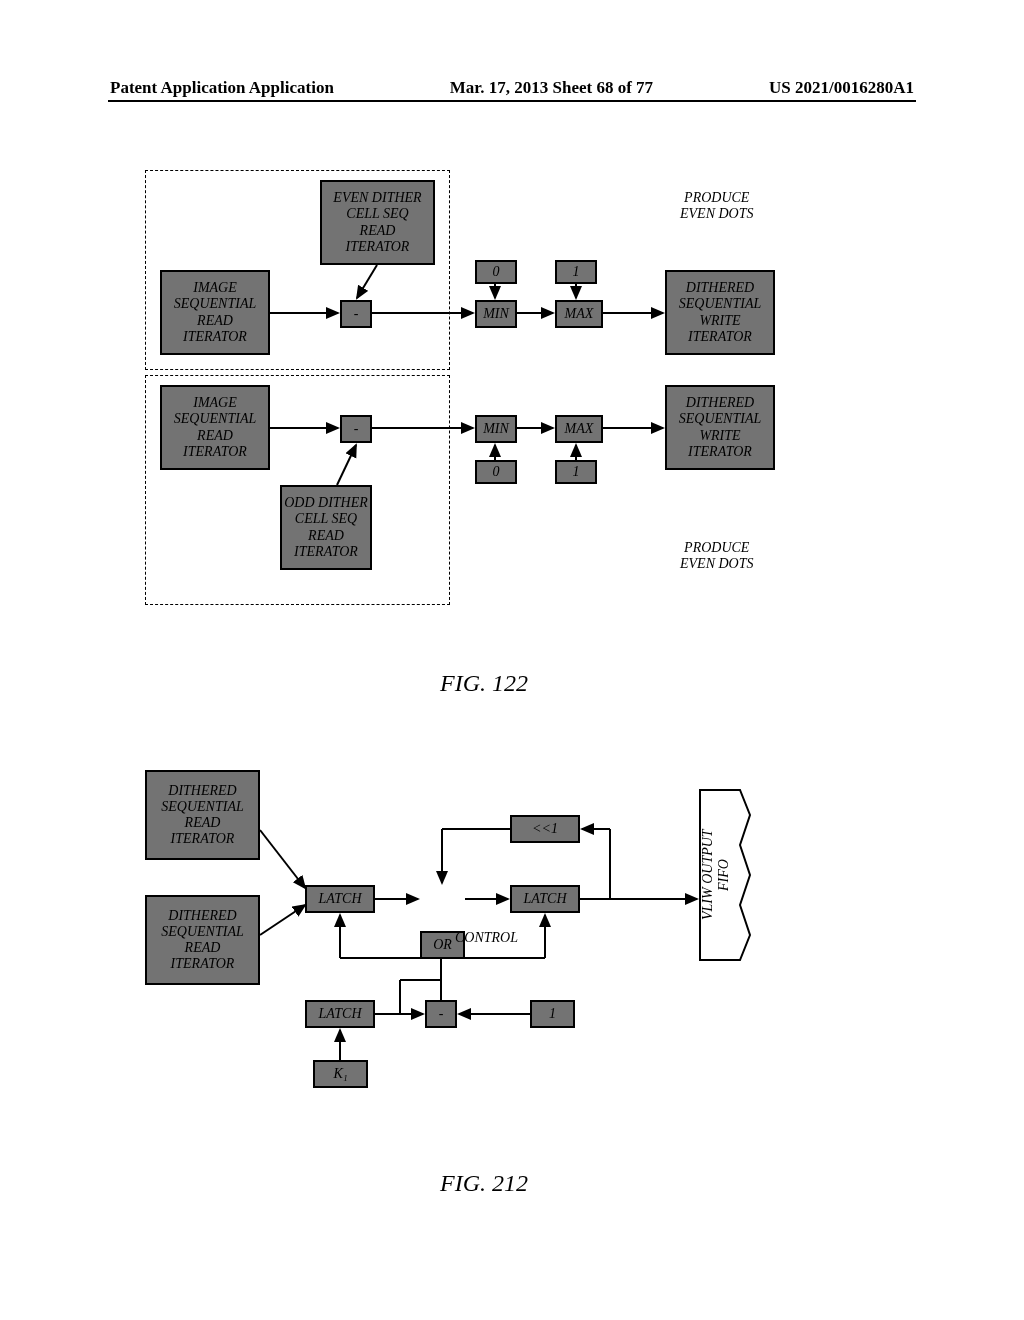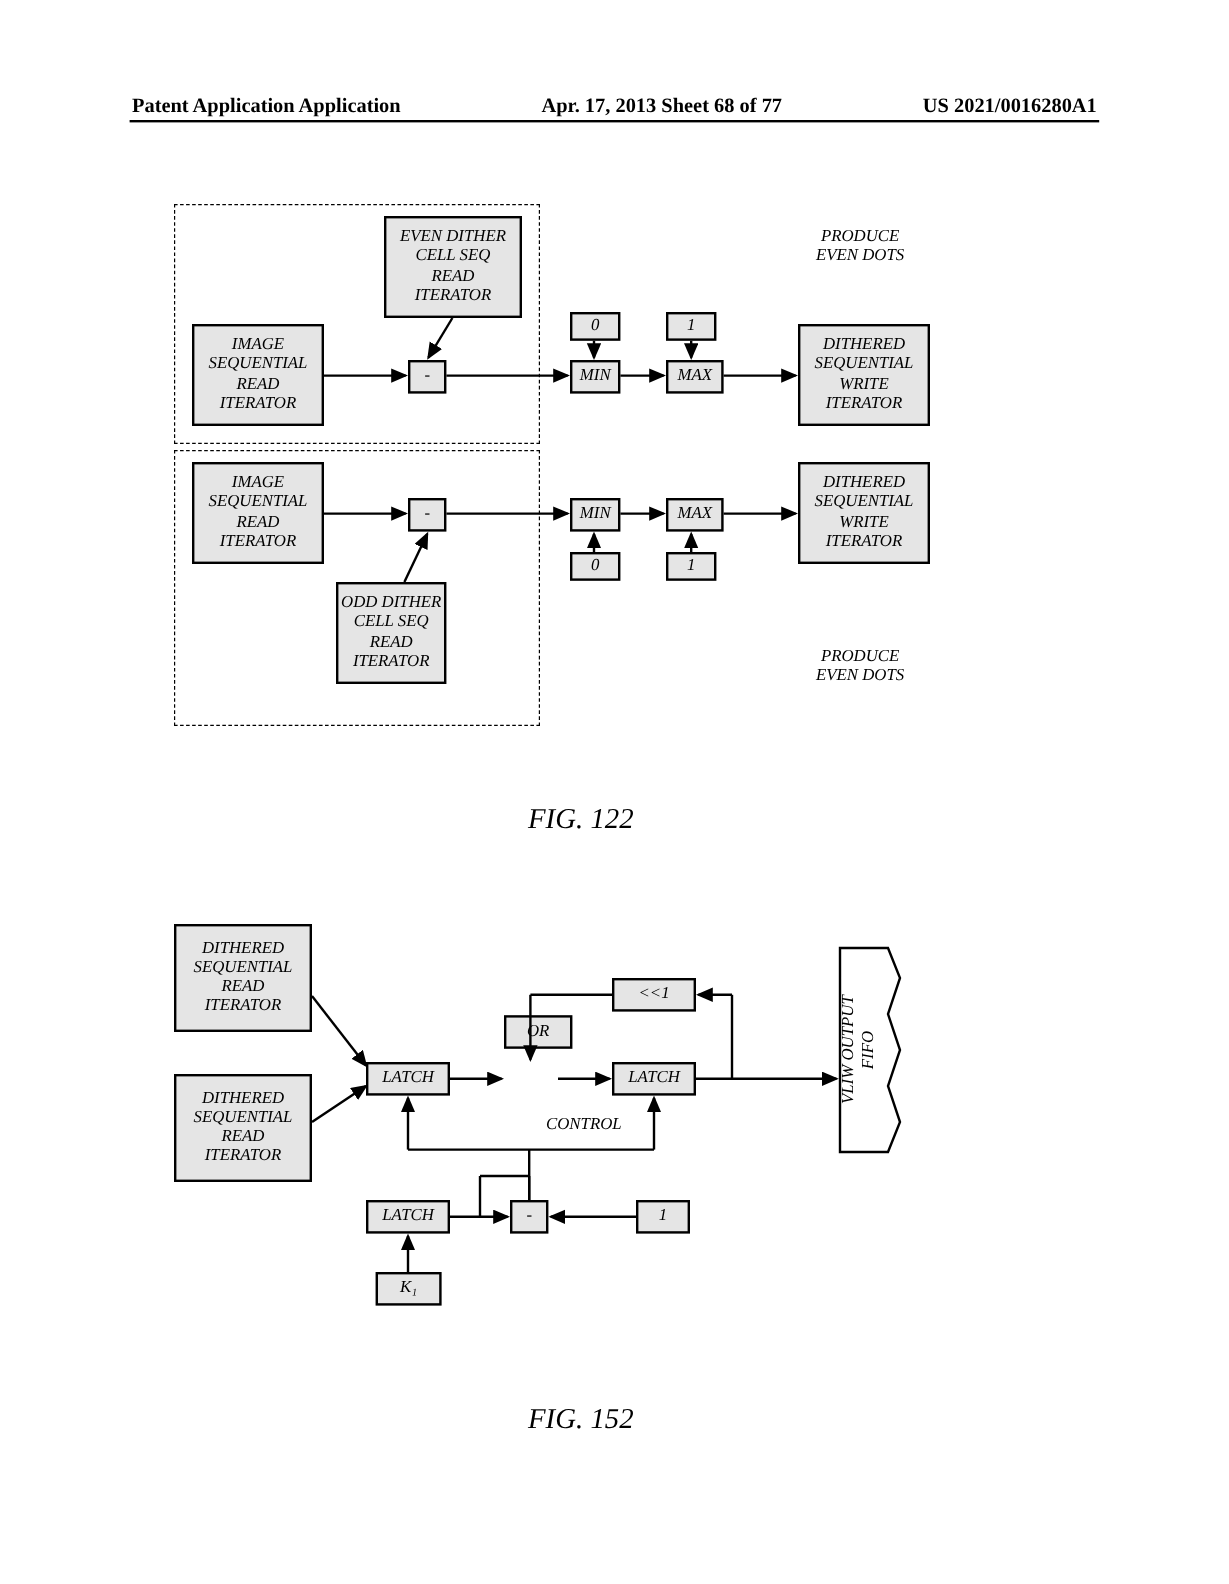--- a/index.html
+++ b/index.html
@@ -43,21 +43,21 @@
     position: absolute;
     border: 2px solid #000;
     display: flex;
     align-items: center;
     justify-content: center;
     text-align: center;
     font-family: 'Comic Sans MS', cursive;
     font-style: italic;
     font-size: 14px;
     line-height: 1.15;
-    background: #e5e5e5;
+    background: #737373;
   }
   .small { font-size: 14px; }
   .label {
     position: absolute;
     font-family: 'Comic Sans MS', cursive;
     font-style: italic;
     font-size: 14px;
     text-align: center;
     line-height: 1.15;
   }
@@ -65,21 +65,21 @@
     position: absolute;
     border: 1.5px dashed #000;
   }
   svg.ov { position: absolute; top:0; left:0; pointer-events:none; }
 </style>
 </head>
 <body>
 
 <div class="header">
   <span>Patent Application Application</span>
-  <span>Apr. 17, 2013  Sheet 68 of 77</span>
+  <span>Mar. 17, 2013  Sheet 68 of 77</span>
   <span class="right">US 2021/0016280A1</span>
 </div>
 <div class="rule"></div>
 
 <div class="dashbox" style="top:170px; left:145px; width:305px; height:200px;"></div>
 
 <div class="dashbox" style="top:375px; left:145px; width:305px; height:230px;"></div>
 
 <div class="box" style="top:180px; left:320px; width:115px; height:85px; white-space:pre-line;">EVEN DITHER
 CELL SEQ
@@ -150,38 +150,38 @@
 <div class="box" style="top:770px; left:145px; width:115px; height:90px; white-space:pre-line;">DITHERED
 SEQUENTIAL
 READ
 ITERATOR</div>
 <div class="box" style="top:895px; left:145px; width:115px; height:90px; white-space:pre-line;">DITHERED
 SEQUENTIAL
 READ
 ITERATOR</div>
 
 <div class="box small" style="top:885px; left:305px; width:70px; height:28px;">LATCH</div>
-<div class="box small" style="top:846px; left:420px; width:57px; height:28px;">OR</div>
+<div class="box small" style="top:931px; left:420px; width:45px; height:28px;">OR</div>
 <div class="box small" style="top:885px; left:510px; width:70px; height:28px;">LATCH</div>
 <div class="box small" style="top:815px; left:510px; width:70px; height:28px;">&lt;&lt;1</div>
 
 <div class="label" style="top:930px; left:455px;">CONTROL</div>
 
 <div class="box small" style="top:1000px; left:305px; width:70px; height:28px;">LATCH</div>
 <div class="box small" style="top:1000px; left:425px; width:32px; height:28px;">-</div>
 <div class="box small" style="top:1000px; left:530px; width:45px; height:28px;">1</div>
 <div class="box small" style="top:1060px; left:313px; width:55px; height:28px;">K₁</div>
 
 <svg class="ov" width="1024" height="1320" style="top:0;">
   <path d="M700,790 L740,790 L750,815 L740,845 L750,875 L740,905 L750,935 L740,960 L700,960 Z" fill="none" stroke="#000" stroke-width="2"></path>
 </svg>
 <div class="label" style="top:795px; left:700px; width:20px; height:160px; writing-mode:vertical-rl; transform:rotate(180deg); text-align:center; white-space:pre-line;">VLIW OUTPUT
 FIFO</div>
 
-<div class="fig" id="fig123">FIG. 152</div>
+<div class="fig" id="fig123">FIG. 212</div>
 
 <svg class="ov" width="1024" height="1320">
   <defs>
     <marker id="ah2" markerWidth="8" markerHeight="8" refX="6" refY="3" orient="auto">
       <path d="M0,0 L7,3 L0,6 Z" fill="#000"></path>
     </marker>
   </defs>
 
   <line x1="260" y1="830" x2="305" y2="888" stroke="#000" stroke-width="2" marker-end="url(#ah2)"></line>
 

